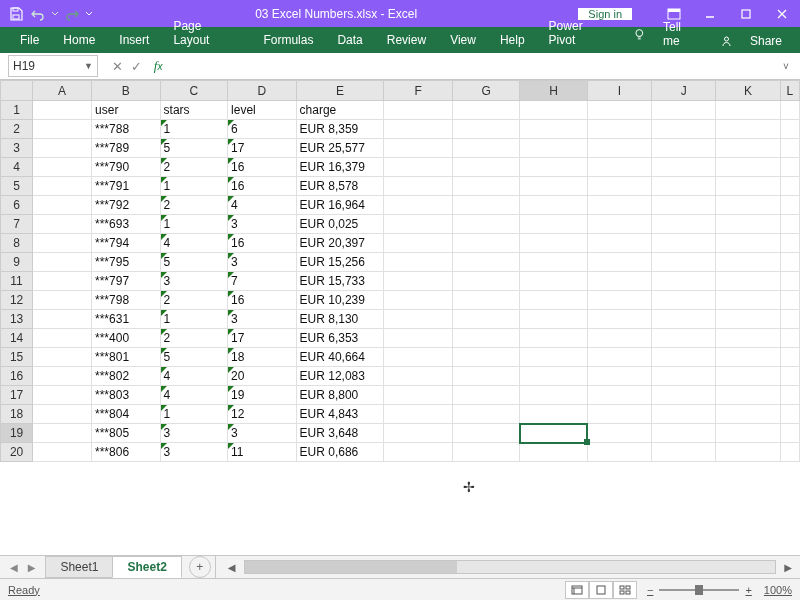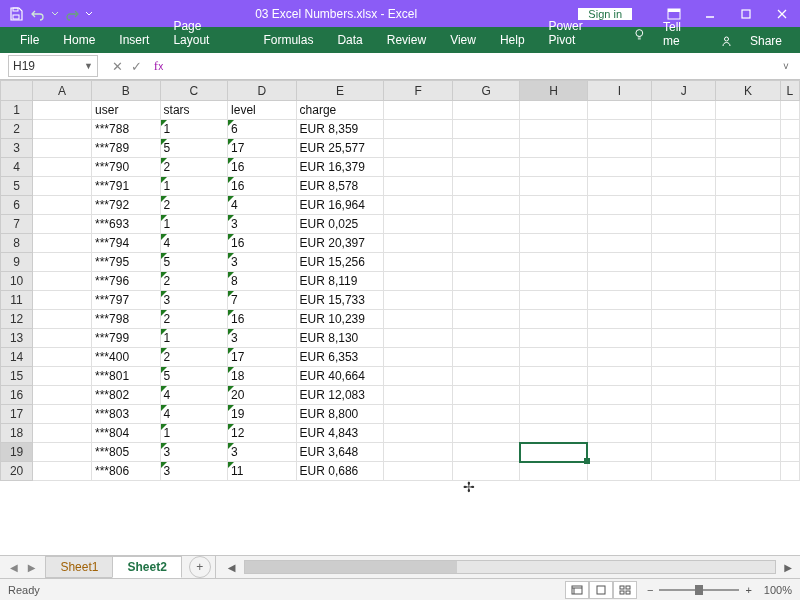--- a/index.html
+++ b/index.html
@@ -16,21 +16,21 @@
 .ribbon-tabs { background: #217346; height: 26px; display: flex; align-items: flex-end; color: #fff; font-size: 12px; padding: 0 8px; }
 .ribbon-tabs .tab { padding: 5px 12px 6px 12px; cursor: pointer; }
 .ribbon-tabs .spacer { flex: 1; }
 .ribbon-tabs .right-tab { display: flex; align-items: center; gap: 17px; padding: 5px 10px; cursor: pointer; }
 
 .namebox-row { height: 27px; border-bottom: 1px solid #c6c6c6; display: flex; align-items: center; background: #fff; }
 .namebox { width: 90px; height: 22px; border: 1px solid #c6c6c6; margin: 0 4px 0 8px; display: flex; align-items: center; padding: 0 4px; font-size: 12px; position: relative; background: #fff; color: #333; }
 .namebox .nb-text { flex: 1; }
 .namebox .nb-arrow { font-size: 9px; color: #666; }
 .fx-controls { display: flex; align-items: center; gap: 8px; padding: 0 10px; color: #888; font-size: 13px; }
-.fx-label { font-family: 'Times New Roman', serif; font-size: 13px; color: #a21caf; margin-left: 4px; }
+.fx-label { font-style: italic; font-family: 'Times New Roman', serif; font-size: 13px; color: #15803d; margin-left: 4px; }
 .formula-bar { flex: 1; height: 22px; border: none; font-size: 12px; padding: 0 4px; outline: none; }
 .fb-expand { width: 20px; text-align: center; color: #666; font-size: 10px; cursor: pointer; padding-right: 8px; }
 
 .sheet-area { flex: 1; display: flex; flex-direction: column; overflow: hidden; }
 .grid-container { flex: 1; overflow: hidden; position: relative; }
 table.grid { border-collapse: collapse; width: 100%; font-size: 12px; }
 table.grid th.corner { width: 30px; height: 20px; background: #e6e6e6; border: 1px solid #ccc; }
 table.grid th.colhdr { height: 20px; background: #e6e6e6; border: 1px solid #ccc; font-weight: normal; color: #333; text-align: center; font-size: 12px; }
 table.grid th.rowhdr { width: 30px; background: #e6e6e6; border: 1px solid #ccc; font-weight: normal; color: #333; text-align: center; font-size: 12px; }
 table.grid th.rowhdr.sel { background: #d2d2d2; }
@@ -38,30 +38,30 @@
 table.grid td.cell { border: 1px solid #e0e0e0; height: 19px; padding: 0 3px; color: #111; white-space: nowrap; position: relative; }
 table.grid td.cell.selected { outline: 2px solid #217346; outline-offset: -1px; }
 .cell .err-tri { position: absolute; top: 0; left: 0; width: 0; height: 0; border-style: solid; border-width: 6px 6px 0 0; border-color: #1f7a1f transparent transparent transparent; }
 .sel-handle { position: absolute; width: 6px; height: 6px; background: #217346; bottom: -3px; right: -3px; }
 
 .cursor-cross { position: absolute; font-size: 14px; color: #333; pointer-events: none; }
 
 .sheet-tabs { height: 23px; background: #f3f3f3; border-top: 1px solid #c6c6c6; display: flex; align-items: center; font-size: 12px; }
 .sheet-tabs .nav-arrows { display: flex; padding: 0 6px; gap: 2px; }
 .sheet-tabs .nav-arrows span { color: #888; font-size: 10px; padding: 0 4px; cursor: pointer; }
-.sheet-tabs .sheet-tab { padding: 3px 14px; border: 1px solid #c6c6c6; background: #e6e6e6; margin-right: -1px; color: #a16207; cursor: pointer; }
+.sheet-tabs .sheet-tab { padding: 3px 14px; border: 1px solid #c6c6c6; background: #e6e6e6; margin-right: -1px; color: #404040; cursor: pointer; }
 .sheet-tabs .sheet-tab.active { background: #fff; border-bottom: 1px solid #fff; font-weight: bold; color: #217346; }
 .sheet-tabs .add-sheet { width: 22px; height: 22px; border: 1px solid #c6c6c6; border-radius: 50%; display: flex; align-items: center; justify-content: center; margin-left: 8px; font-size: 12px; color: #666; cursor: pointer; }
 .sheet-tabs .tab-divider { width: 1px; background: #c6c6c6; height: 100%; margin: 0 4px; }
 .sheet-tabs .hscroll { flex: 1; display: flex; align-items: center; padding: 0 4px; }
 .sheet-tabs .hscroll .track { flex: 1; height: 14px; background: #e6e6e6; border: 1px solid #c6c6c6; position: relative; margin: 0 4px; }
 .sheet-tabs .hscroll .thumb { position: absolute; left: 0; top: 0; height: 100%; width: 40%; background: #cdcdcd; }
 .sheet-tabs .hscroll .arrow { font-size: 10px; color: #666; padding: 0 4px; cursor: pointer; }
 
-.statusbar { height: 22px; background: #f3f3f3; border-top: 1px solid #c6c6c6; display: flex; align-items: center; font-size: 11px; color: #555; padding: 0 8px; }
+.statusbar { height: 22px; background: #f3f3f3; border-top: 1px solid #c6c6c6; display: flex; align-items: center; font-size: 11px; color: #555; padding: 0 8px; text-decoration: underline; }
 .statusbar .spacer { flex: 1; }
 .statusbar .view-btns { display: flex; gap: 0; }
 .statusbar .view-btns .vb { width: 24px; height: 18px; border: 1px solid #c6c6c6; display: flex; align-items: center; justify-content: center; cursor: pointer; background: #fff; }
 .statusbar .zoom { display: flex; align-items: center; gap: 6px; margin-left: 10px; }
 .statusbar .zoom .slider { width: 80px; height: 2px; background: #999; position: relative; }
 .statusbar .zoom .slider .tick { position: absolute; left: 50%; top: -3px; width: 1px; height: 8px; background: #999; }
 .statusbar .zoom .slider .thumb { position: absolute; left: 50%; top: -4px; width: 8px; height: 10px; background: #777; transform: translateX(-50%); }
 
 svg { display: block; }
 </style>
@@ -319,35 +319,20 @@
             <td class="cell">EUR 15,256</td>
             <td class="cell"></td>
             <td class="cell"></td>
             <td class="cell"></td>
             <td class="cell"></td>
             <td class="cell"></td>
             <td class="cell"></td>
             <td class="cell"></td>
           </tr>
           <tr>
-            <th class="rowhdr">10</th>
-            <td class="cell"></td>
-            <td class="cell">***796</td>
-            <td class="cell"><span class="err-tri"></span>2</td>
-            <td class="cell"><span class="err-tri"></span>8</td>
-            <td class="cell">EUR 8,119</td>
-            <td class="cell"></td>
-            <td class="cell"></td>
-            <td class="cell"></td>
-            <td class="cell"></td>
-            <td class="cell"></td>
-            <td class="cell"></td>
-            <td class="cell"></td>
-          </tr>
-          <tr>
             <th class="rowhdr">11</th>
             <td class="cell"></td>
             <td class="cell">***797</td>
             <td class="cell"><span class="err-tri"></span>3</td>
             <td class="cell"><span class="err-tri"></span>7</td>
             <td class="cell">EUR 15,733</td>
             <td class="cell"></td>
             <td class="cell"></td>
             <td class="cell"></td>
             <td class="cell"></td>
@@ -366,21 +351,21 @@
             <td class="cell"></td>
             <td class="cell"></td>
             <td class="cell"></td>
             <td class="cell"></td>
             <td class="cell"></td>
             <td class="cell"></td>
           </tr>
           <tr>
             <th class="rowhdr">13</th>
             <td class="cell"></td>
-            <td class="cell">***799</td>
+            <td class="cell">***631</td>
             <td class="cell"><span class="err-tri"></span>1</td>
             <td class="cell"><span class="err-tri"></span>3</td>
             <td class="cell">EUR 8,130</td>
             <td class="cell"></td>
             <td class="cell"></td>
             <td class="cell"></td>
             <td class="cell"></td>
             <td class="cell"></td>
             <td class="cell"></td>
             <td class="cell"></td>

